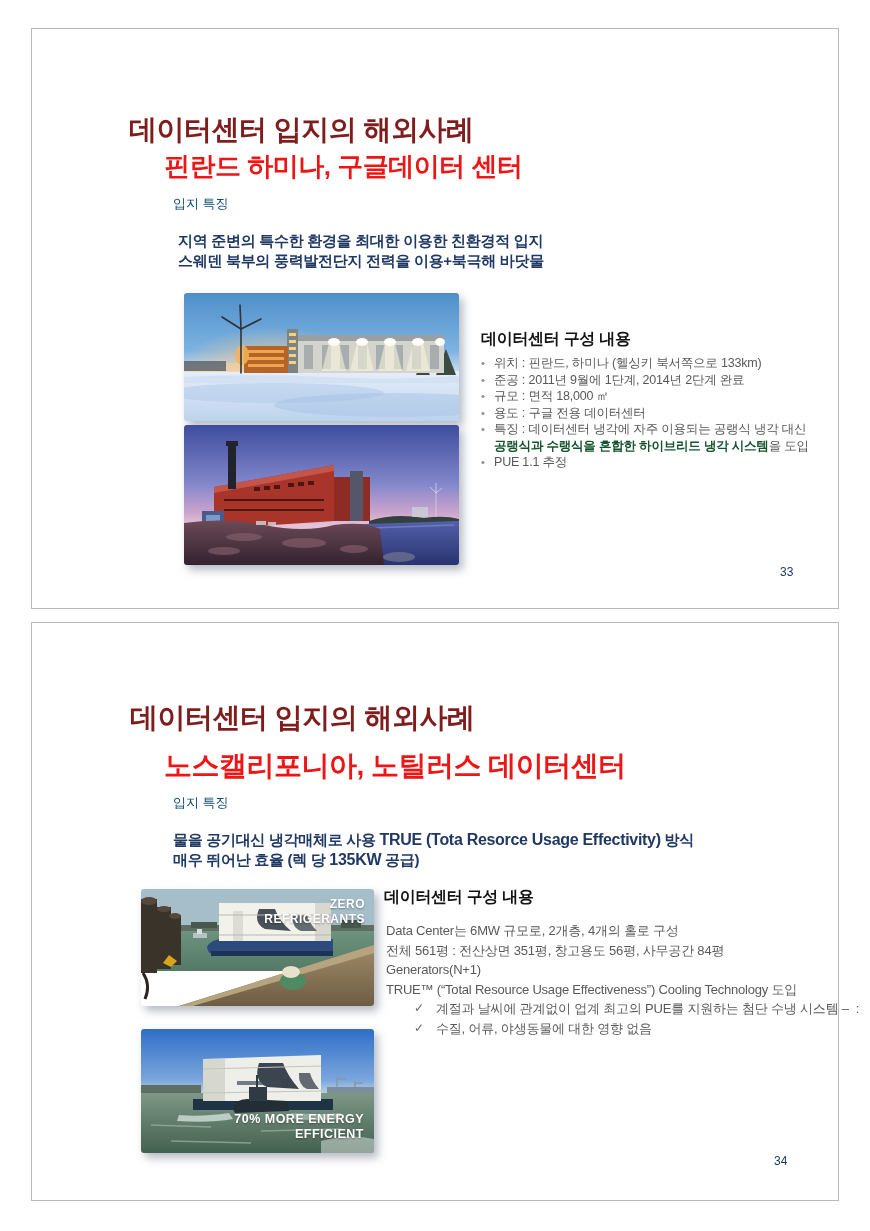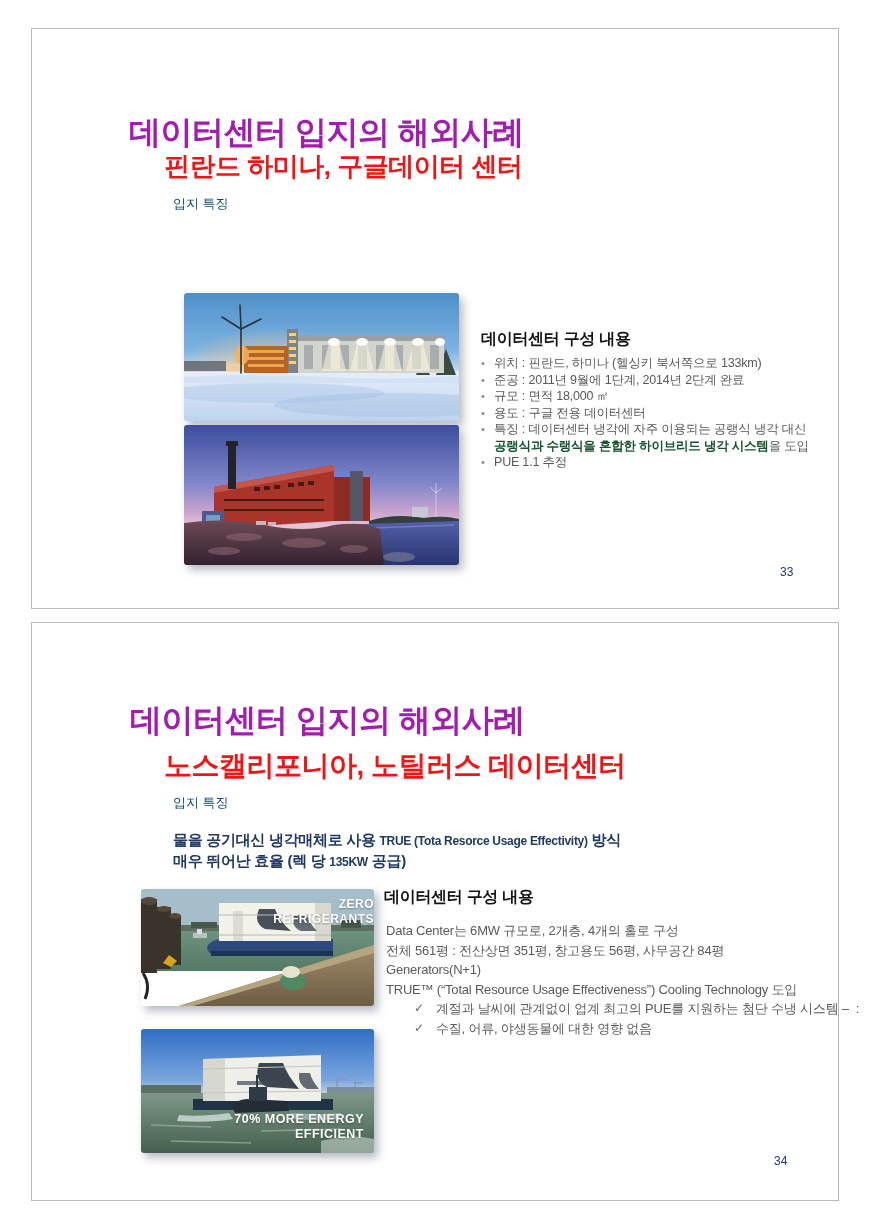--- a/index.html
+++ b/index.html
@@ -1,51 +1,55 @@
 <!DOCTYPE html>
 <html><head>
 <meta charset="utf-8">
 <style>
   html,body{margin:0;padding:0;background:#ffffff;}
   body{width:870px;height:1231px;position:relative;font-family:"Liberation Sans",sans-serif;-webkit-font-smoothing:antialiased;}
   .slide{position:absolute;left:31px;width:806px;background:#ffffff;border:1px solid #b9b9b9;}
   #slide1{top:28px;height:579px;}
   #slide2{top:622px;height:577px;}
   .abs{position:absolute;}
-  .slide-title{font-size:32px;font-weight:700;color:#a21caf;letter-spacing:-0.5px;white-space:nowrap;}
+  .slide-title{font-size:28px;font-weight:700;color:#7f1d1d;letter-spacing:-0.5px;white-space:nowrap;}
   .slide-subtitle{font-weight:700;color:#ed1515;letter-spacing:-0.5px;white-space:nowrap;}
   .section-label{font-size:13px;font-weight:500;color:#0c4a6e;}
   .feature-text{font-size:15px;font-weight:700;color:#1f3864;line-height:20px;white-space:nowrap;letter-spacing:-0.3px;}
-  .feature-small{font-size:12px;}
+  .feature-small{font-size:16px;}
   .right-header{font-size:16px;font-weight:700;color:#141414;letter-spacing:-0.3px;white-space:nowrap;}
   .bullets{font-size:12.5px;color:#585858;line-height:16.5px;letter-spacing:-0.2px;}
   .bullet{position:relative;padding-left:13px;white-space:nowrap;}
   .bullet::before{content:"•";position:absolute;left:0;top:0;color:#8a8a8a;font-size:11px;}
   .bullet-cont{padding-left:13px;white-space:nowrap;}
   .red-strong{color:#14532d;font-weight:700;}
   .details{font-size:13px;color:#595959;line-height:19.5px;letter-spacing:-0.2px;}
   .detail-line{white-space:nowrap;}
   .check-item{position:relative;padding-left:50px;white-space:nowrap;}
   .check-item::before{content:"\2713";position:absolute;left:28px;top:0;color:#6a6a6a;font-size:12px;}
   .check-cont{padding-left:50px;white-space:nowrap;}
   .page-number{font-size:12px;color:#1f3864;}
   .photo{position:absolute;border-radius:3px;overflow:hidden;box-shadow:4px 5px 9px rgba(110,120,140,0.5);}
   .photo svg{display:block;width:100%;height:100%;}
   .photo-caption{position:absolute;color:#ffffff;font-weight:700;text-align:right;letter-spacing:0.5px;line-height:1.25;text-shadow:0 1px 2px rgba(0,0,0,0.35);}
-  .cap-top{top:8px;right:0;font-size:12px;width:120px;}
+  .cap-top{top:8px;right:9px;font-size:12px;width:120px;}
   .cap-bottom{bottom:10px;right:10px;font-size:12.5px;}
 </style>
 </head>
 <body>
 
 <div class="slide" id="slide1">
   <div class="abs slide-title" style="left:97px;top:82px;">데이터센터 입지의 해외사례</div>
   <div class="abs slide-subtitle" style="left:132px;top:120px;font-size:26px;">핀란드 하미나, 구글데이터 센터</div>
   <div class="abs section-label" style="left:141px;top:166px;">입지 특징</div>
 
+  <div class="abs feature-text" style="left:146px;top:202px;">
+    <div>지역 준변의 특수한 환경을 최대한 이용한 친환경적 입지</div>
+    <div>스웨덴 북부의 풍력발전단지 전력을 이용+북극해 바닷물</div>
+  </div>
 
   <div class="photo" style="left:152px;top:264px;width:275px;height:128px;">
     <svg viewBox="0 0 275 128" preserveAspectRatio="none">
       <defs>
         <linearGradient id="g1sky" x1="0" y1="0" x2="0" y2="1">
           <stop offset="0" stop-color="#4e8fc9"></stop>
             <stop offset="0.45" stop-color="#7db3e2"></stop>
             <stop offset="0.62" stop-color="#c8ddf0"></stop>
         </linearGradient>
         <linearGradient id="g1snow" x1="0" y1="0" x2="0" y2="1">

